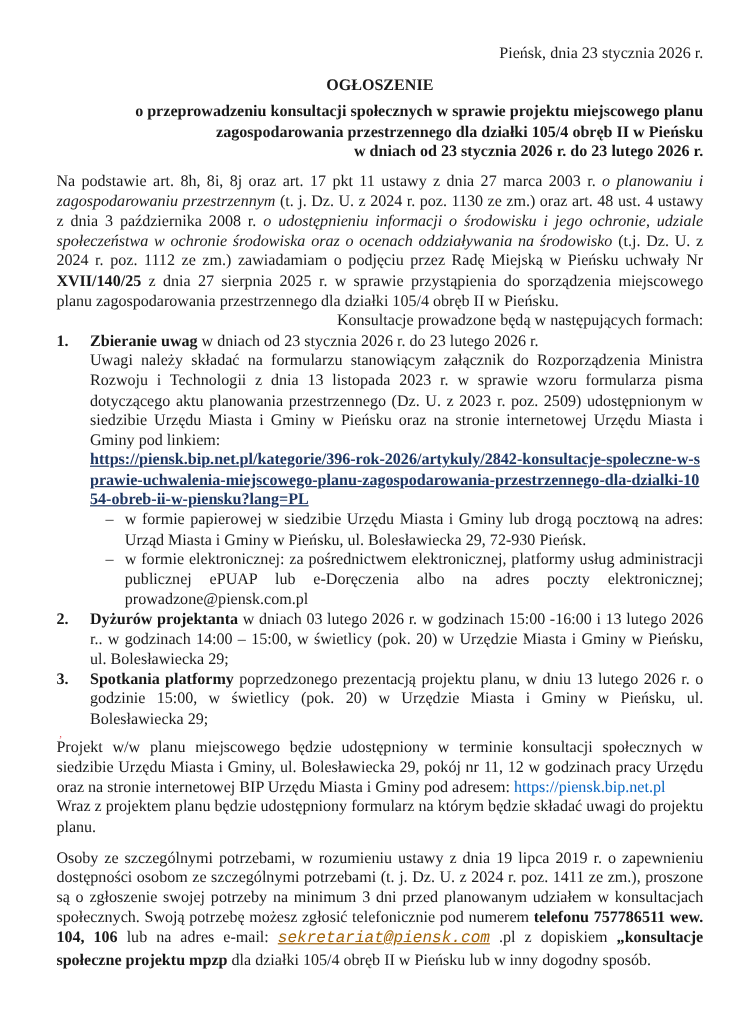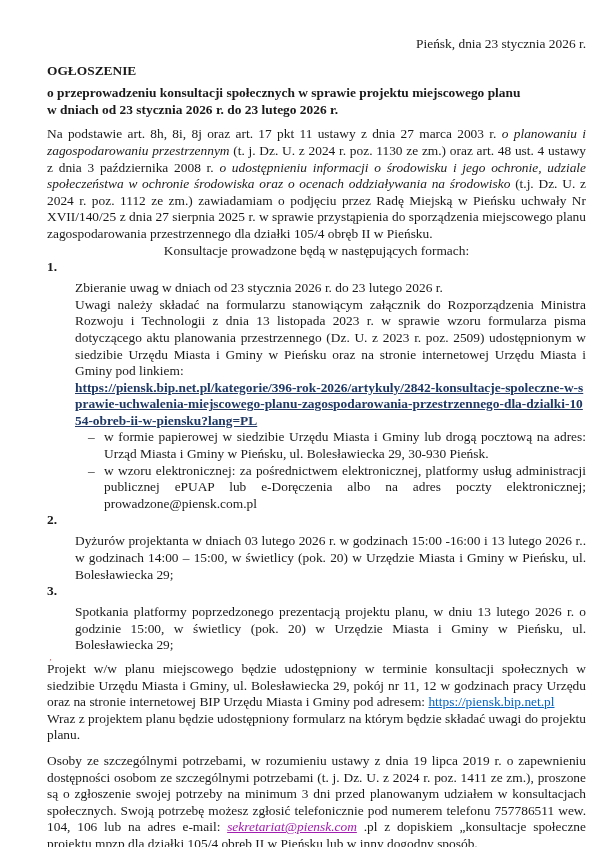--- a/index.html
+++ b/index.html
@@ -4,72 +4,73 @@
 <style>
   html,body{margin:0;padding:0;background:#ffffff;}
   body{
     width:608px;height:847px;overflow:hidden;
     font-family:"Liberation Serif","DejaVu Serif",serif;
     font-size:13.4px;line-height:16.6px;color:#1a1a1a;
     -webkit-font-smoothing:antialiased;
   }
   .page{padding:36px 22px 0 47px;box-sizing:border-box;width:608px;height:834px;}
   .date-line{text-align:right;margin-bottom:10px;}
-  .title-block{text-align:left;font-weight:bold;}
+  .title-block{text-align:center;font-weight:bold;}
   .title-main{margin-top:2px;}
-  .subject-block{text-align:left;font-weight:bold;margin-top:6px;margin-bottom:8px;}
+  .subject-block{text-align:right;font-weight:bold;margin-top:6px;margin-bottom:8px;}
   .para{text-align:justify;}
   .italic{font-style:italic;}
-  .bold{font-weight:normal;}
-  .plain-line{text-align:center;}
+  .bold{font-weight:bold;}
+  .plain-line{text-align:right;}
   .list-row{display:flex;align-items:flex-start;}
   .list-num{width:28px;flex:0 0 28px;font-weight:bold;}
-  .list-content{flex:1;text-align:justify;margin-top:21px;}
+  .list-content{flex:1;text-align:justify;}
   .dash-row{display:flex;align-items:flex-start;margin-left:13px;}
   .dash-glyph{width:16px;flex:0 0 16px;}
   .dash-content{flex:1;text-align:justify;}
   .link-dark{color:#1F3864;text-decoration:underline;word-break:break-all;cursor:pointer;font-weight:bold;}
-  .link-blue{color:#0563C1;text-decoration:underline;cursor:pointer;}
-  .link-blue-italic{color:#a21caf;text-decoration:underline;font-style:italic;cursor:pointer;}
+  .link-blue{color:#0563C1;cursor:pointer;}
+  .link-blue-italic{color:#a16207;text-decoration:underline;font-style:italic;cursor:pointer;font-family:Liberation Mono, monospace;}
   .red-mark{color:#E05055;font-size:9px;line-height:6px;height:7px;margin-left:2px;}
   .gap-md{height:9px;}
 </style>
 </head>
 <body>
 
 <div class="page">
 
   <div class="date-line">Pieńsk, dnia 23 stycznia 2026 r.</div>
 
   <div class="title-block">
     <div class="title-main">OGŁOSZENIE</div>
   </div>
 
   <div class="subject-block">
     <div>o przeprowadzeniu konsultacji społecznych w sprawie projektu miejscowego planu</div>
+    <div>zagospodarowania przestrzennego dla działki 105/4 obręb II w Pieńsku</div>
     <div>w dniach od  23 stycznia 2026 r. do 23 lutego 2026 r.</div>
   </div>
 
   <div class="para"><span>Na podstawie art. 8h, 8i, 8j oraz art. 17 pkt 11 ustawy z dnia 27 marca 2003 r. </span><span class="italic">o planowaniu i zagospodarowaniu przestrzennym</span><span> (t. j. Dz. U. z 2024 r. poz. 1130 ze zm.) oraz art. 48 ust. 4 ustawy z dnia 3 października 2008 r. </span><span class="italic">o udostępnieniu informacji o środowisku i jego ochronie, udziale społeczeństwa w ochronie środowiska oraz o ocenach oddziaływania na środowisko</span><span> (t.j. Dz. U. z 2024 r. poz. 1112 ze zm.) zawiadamiam o podjęciu przez Radę Miejską w Pieńsku uchwały Nr </span><span class="bold">XVII/140/25</span><span> z dnia 27 sierpnia 2025 r. w sprawie  przystąpienia do sporządzenia miejscowego planu zagospodarowania przestrzennego dla działki 105/4 obręb II w Pieńsku.</span></div>
 
   <div class="plain-line">Konsultacje prowadzone będą w następujących formach:</div>
 
   <div class="list-row">
     <div class="list-num">1.</div>
     <div class="list-content">
       <div><span class="bold">Zbieranie uwag</span><span> w dniach od 23 stycznia 2026 r. do  23 lutego 2026 r.</span></div>
       <div class="para">Uwagi należy składać na formularzu stanowiącym załącznik do Rozporządzenia Ministra Rozwoju i Technologii z dnia 13 listopada 2023 r. w sprawie wzoru formularza pisma dotyczącego aktu planowania przestrzennego (Dz. U. z 2023 r. poz. 2509) udostępnionym w siedzibie Urzędu Miasta i Gminy w Pieńsku  oraz na stronie internetowej Urzędu Miasta i Gminy pod linkiem:</div>
       <div><a class="link-dark">https://piensk.bip.net.pl/kategorie/396-rok-2026/artykuly/2842-konsultacje-spoleczne-w-sprawie-uchwalenia-miejscowego-planu-zagospodarowania-przestrzennego-dla-dzialki-1054-obreb-ii-w-piensku?lang=PL</a></div>
       <div class="dash-row">
         <div class="dash-glyph">–</div>
-        <div class="dash-content">w formie papierowej w siedzibie Urzędu Miasta i Gminy lub drogą pocztową na adres: Urząd Miasta i Gminy w Pieńsku, ul. Bolesławiecka 29, 30-930 Pieńsk.</div>
+        <div class="dash-content">w formie papierowej w siedzibie Urzędu Miasta i Gminy lub drogą pocztową na adres: Urząd Miasta i Gminy w Pieńsku, ul. Bolesławiecka 29, 72-930 Pieńsk.</div>
       </div>
       <div class="dash-row">
         <div class="dash-glyph">–</div>
-        <div class="dash-content"><span>w wzoru elektronicznej: za pośrednictwem elektronicznej, platformy usług administracji publicznej ePUAP lub e-Doręczenia      albo na adres poczty elektronicznej; </span><span>prowadzone@piensk.com.pl</span></div>
+        <div class="dash-content"><span>w formie elektronicznej: za pośrednictwem elektronicznej, platformy usług administracji publicznej ePUAP lub e-Doręczenia      albo na adres poczty elektronicznej; </span><span>prowadzone@piensk.com.pl</span></div>
       </div>
     </div>
   </div>
 
   <div class="list-row">
     <div class="list-num">2.</div>
     <div class="list-content"><span class="bold">Dyżurów projektanta</span><span> w dniach 03 lutego 2026 r. w godzinach 15:00 -16:00 i 13 lutego 2026 r.. w godzinach 14:00 – 15:00, w świetlicy (pok. 20) w Urzędzie Miasta i Gminy w Pieńsku, ul. Bolesławiecka 29;</span></div>
   </div>
 
   <div class="list-row">

